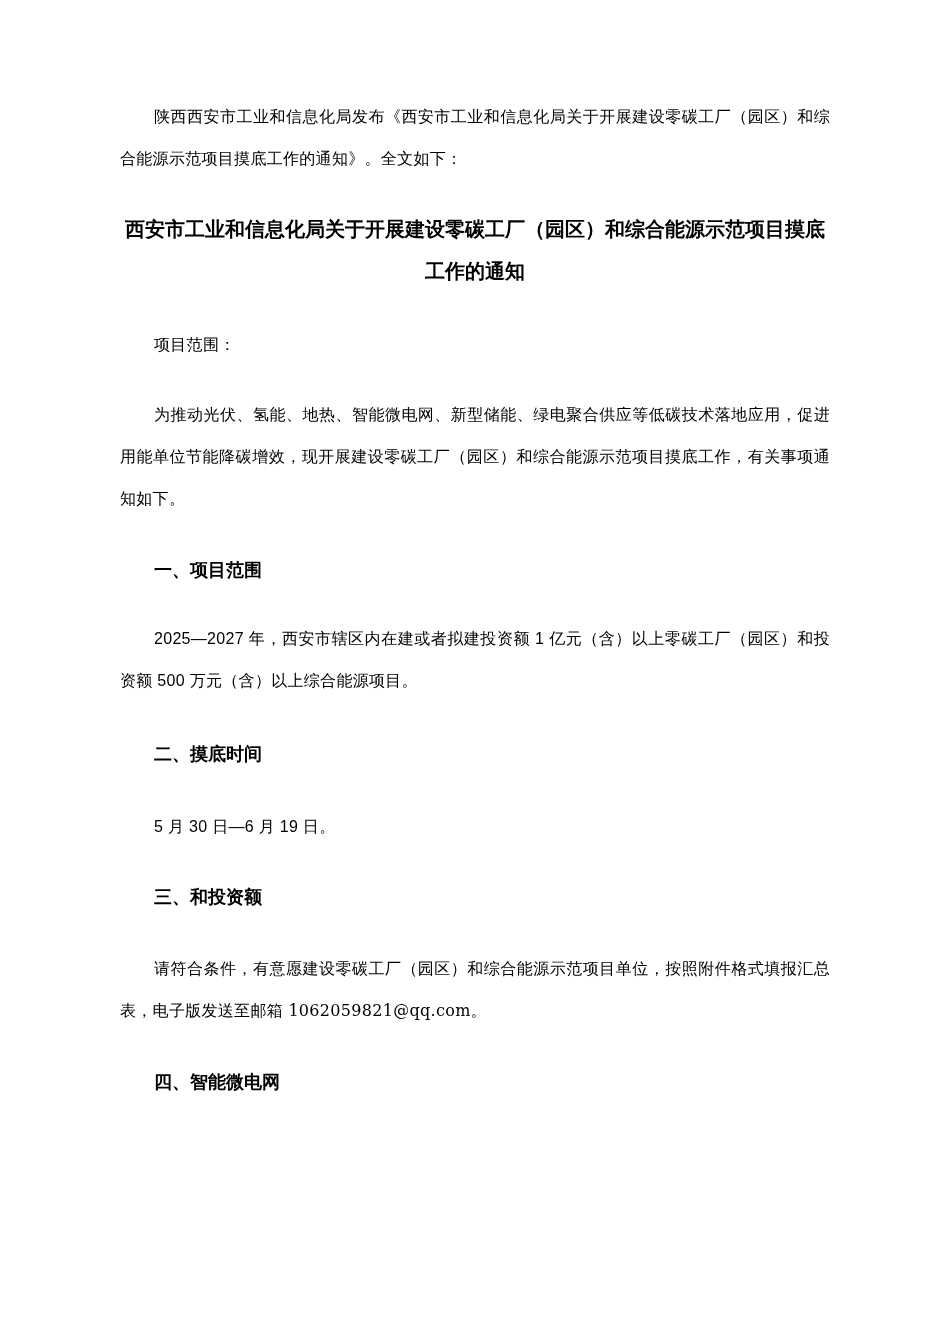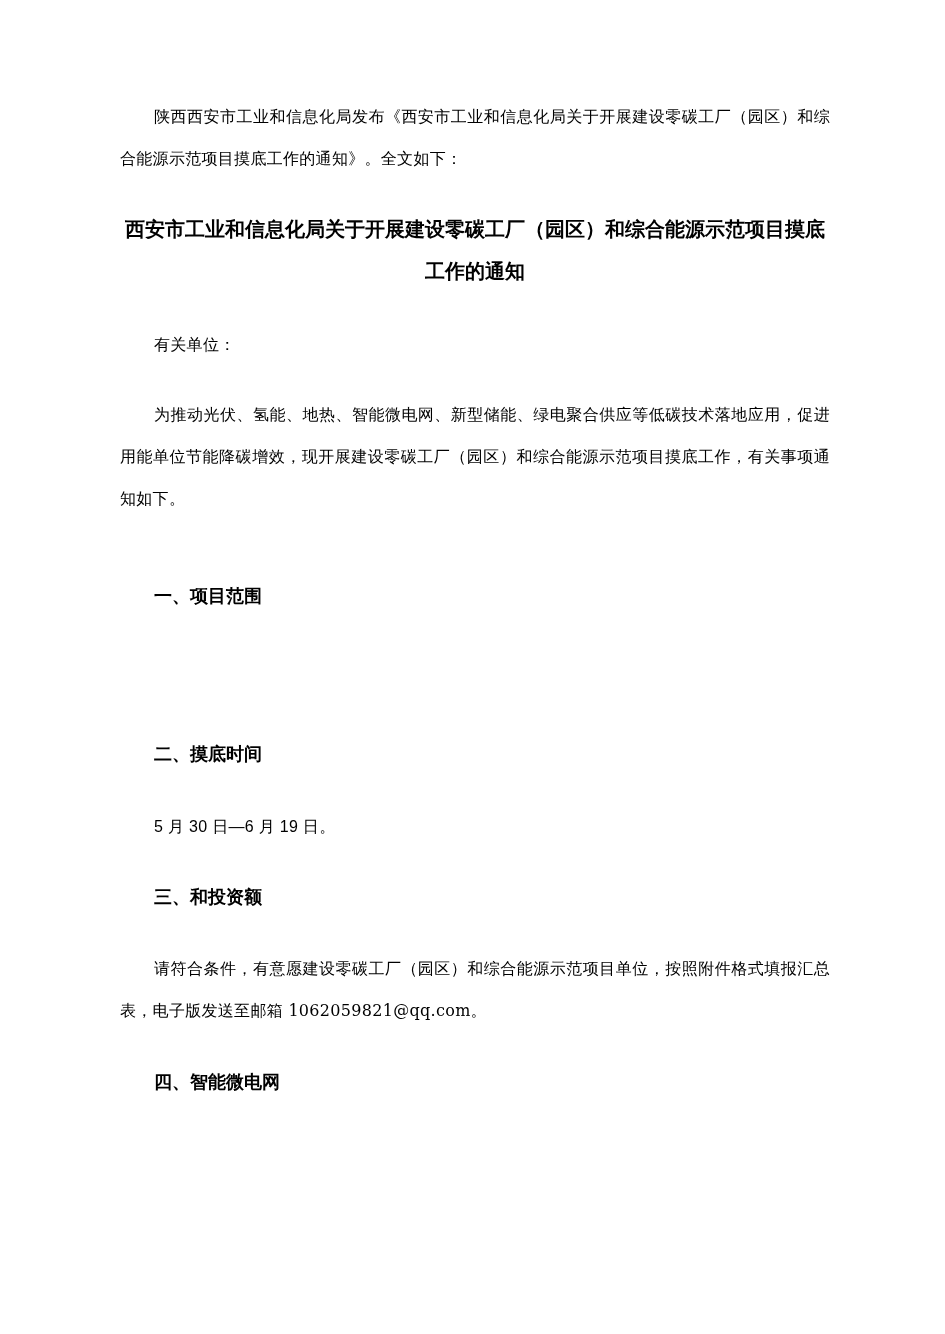--- a/index.html
+++ b/index.html
@@ -16,25 +16,26 @@
     .num { font-family: "Liberation Sans", sans-serif; }
   </style>
 </head>
 <body>
 
 <div class="page">
   <p class="p indent" style="top:96px;">陕西西安市工业和信息化局发布《西安市工业和信息化局关于开展建设零碳工厂（园区）和综合能源示范项目摸底工作的通知》。全文如下：</p>
 
   <p class="title" style="top:208px;">西安市工业和信息化局关于开展建设零碳工厂（园区）和综合能源示范项目摸底工作的通知</p>
 
-  <p class="p indent" style="top:324px;">有关单位：</p>
+  <p class="p indent" style="top:324px;">项目范围：</p>
 
   <p class="p indent" style="top:394px;">为推动光伏、氢能、地热、智能微电网、新型储能、绿电聚合供应等低碳技术落地应用，促进用能单位节能降碳增效，现开展建设零碳工厂（园区）和综合能源示范项目摸底工作，有关事项通知如下。</p>
 
-  <p class="h" style="top:557px;margin-top:26px;">一、项目范围</p>
+  <p class="h" style="top:557px;">一、项目范围</p>
+  <p class="p indent num" style="top:618px;">2025—2027 年，西安市辖区内在建或者拟建投资额 1 亿元（含）以上零碳工厂（园区）和投资额 500 万元（含）以上综合能源项目。</p>
 
   <p class="h" style="top:741px;text-align:center;">二、摸底时间</p>
   <p class="p indent num" style="top:806px;">5 月 30 日—6 月 19 日。</p>
 
   <p class="h" style="top:884px;">三、和投资额</p>
   <p class="p indent" style="top:948px;">请符合条件，有意愿建设零碳工厂（园区）和综合能源示范项目单位，按照附件格式填报汇总表，电子版发送至邮箱 1062059821@qq.com。</p>
 
   <p class="h" style="top:1069px;">四、智能微电网</p>
 </div>
 

